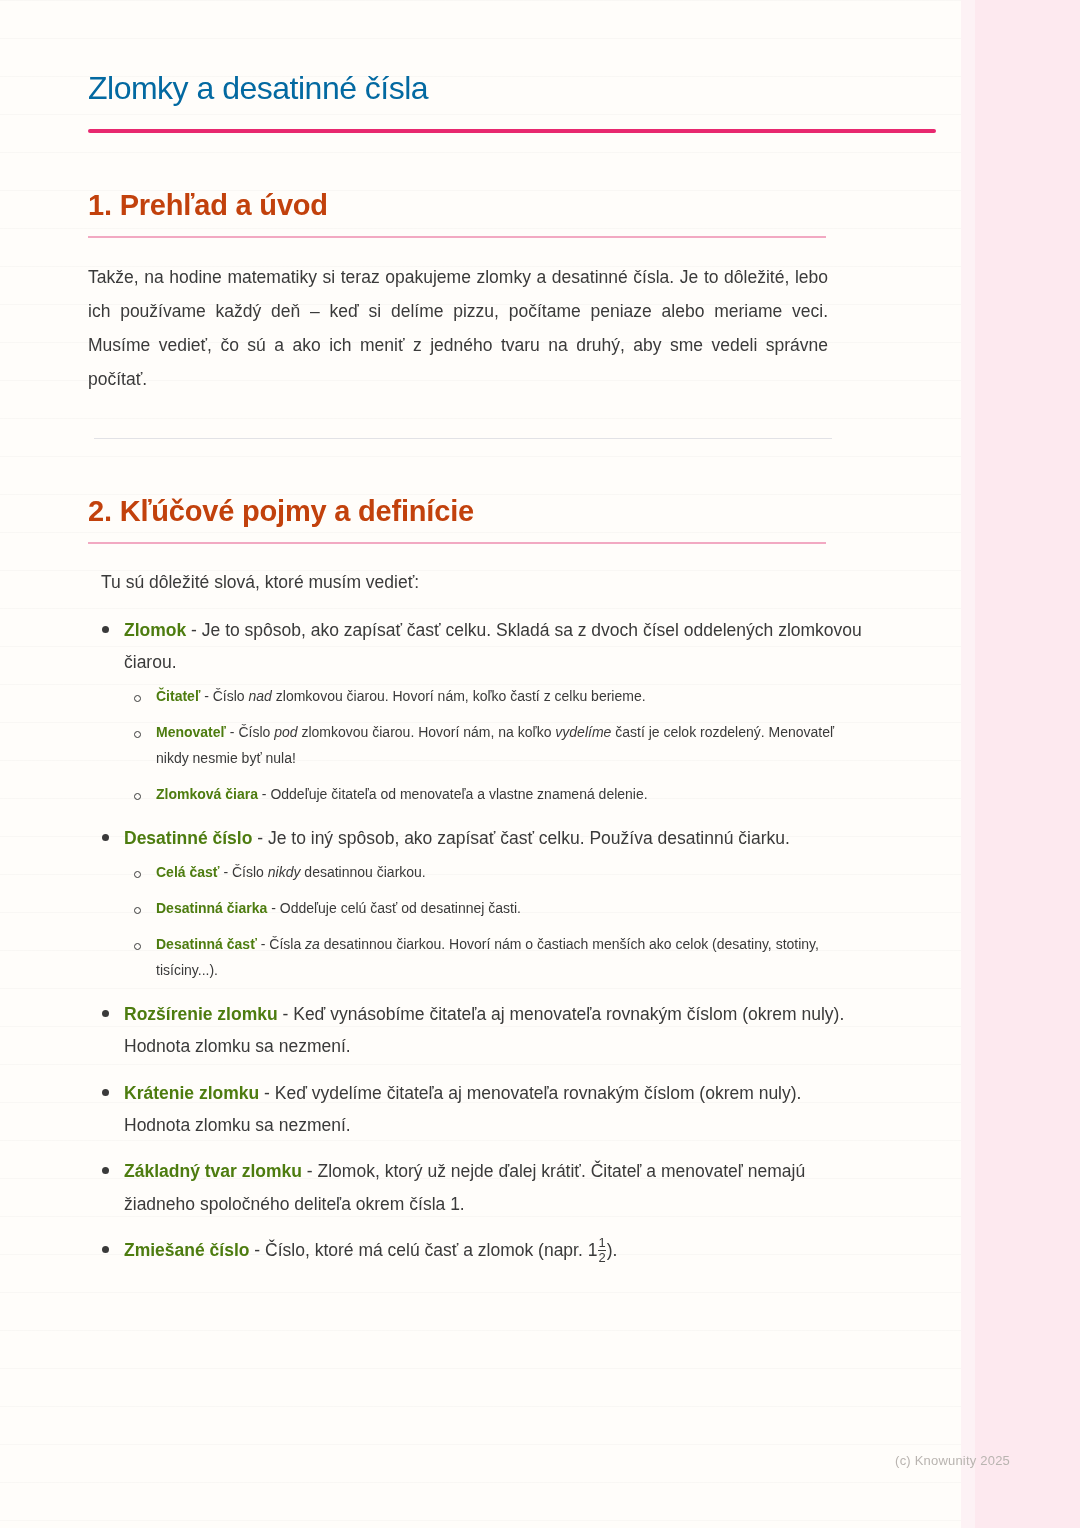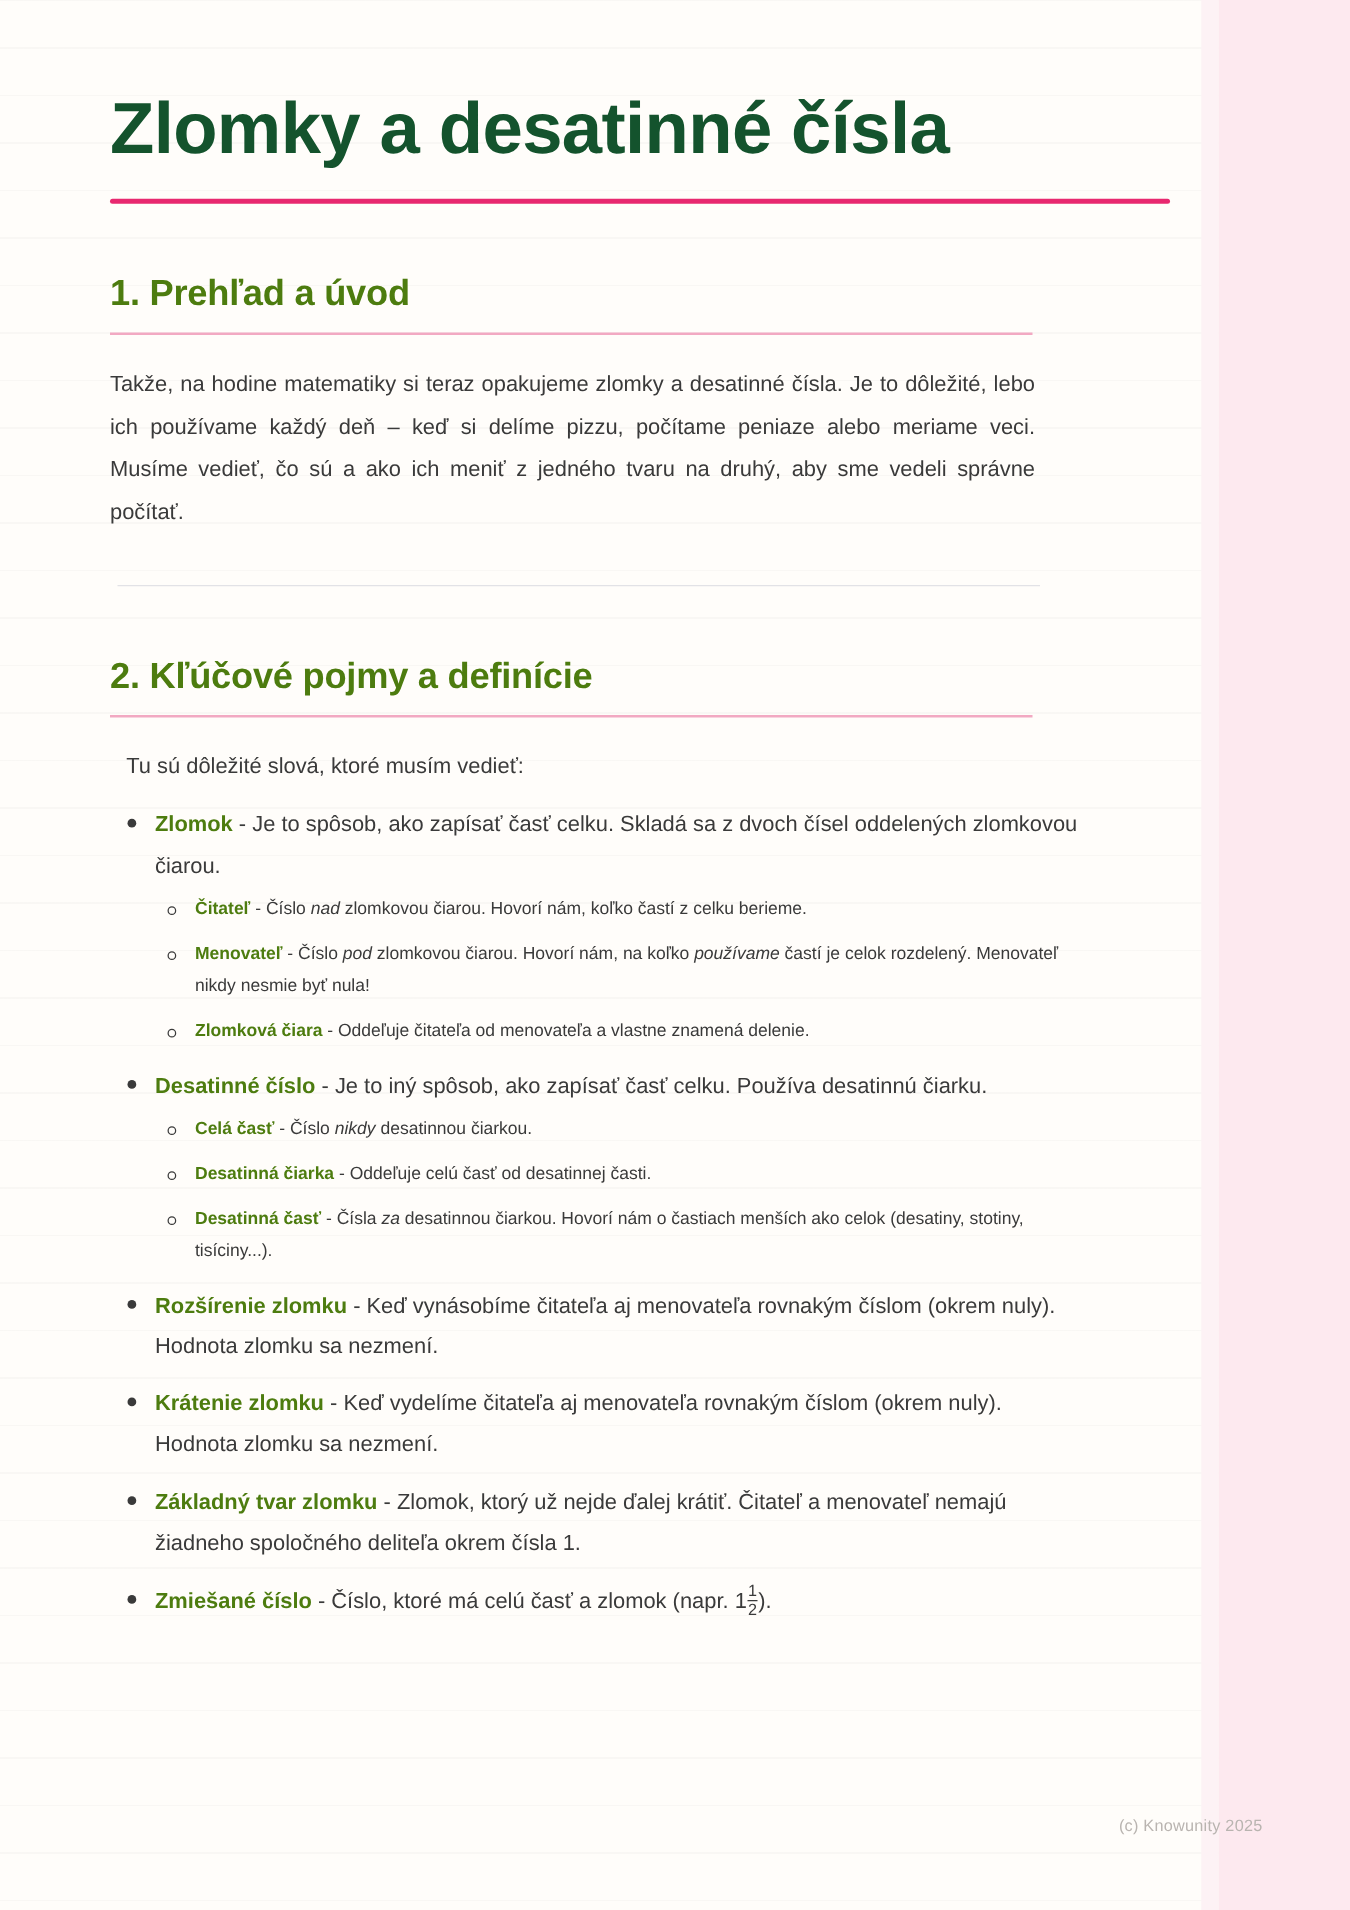--- a/index.html
+++ b/index.html
@@ -48,38 +48,38 @@
     height: 100%;
     background: #fdf2f5;
   }
   .content {
     position: absolute;
     left: 88px;
     top: 70px;
     width: 848px;
   }
   h1.title {
-    font-size: 58px;
-    font-weight: 700;
-    color: #14532d;
+    font-size: 32px;
+    font-weight: 400;
+    color: #0369a1;
     margin: 0 0 0 0;
     letter-spacing: -0.5px;
     line-height: 1.15;
   }
   .title-rule {
     height: 4px;
     background: #e8286f;
     width: 848px;
     margin-top: 22px;
     border-radius: 2px;
   }
   h2.section {
     font-size: 29px;
     font-weight: 800;
-    color: #4d7c0f;
+    color: #c2410c;
     margin: 56px 0 0 0;
     letter-spacing: -0.2px;
   }
   .section-rule {
     height: 2px;
     background: #f2a9c2;
     width: 738px;
     margin-top: 14px;
   }
   p.body {
@@ -198,21 +198,21 @@
       <li>
         <span class="b-dot"></span>
         <strong>Zlomok</strong><span> - Je to spôsob, ako zapísať časť celku. Skladá sa z dvoch čísel oddelených zlomkovou čiarou.</span>
         <ul class="level2">
           <li>
             <span class="b-circle"></span>
             <strong>Čitateľ</strong><span> - Číslo </span><em>nad</em><span> zlomkovou čiarou. Hovorí nám, koľko častí z celku berieme.</span>
           </li>
           <li>
             <span class="b-circle"></span>
-            <strong>Menovateľ</strong><span> - Číslo </span><em>pod</em><span> zlomkovou čiarou. Hovorí nám, na koľko </span><em>používame</em><span> častí je celok rozdelený. Menovateľ nikdy nesmie byť nula!</span>
+            <strong>Menovateľ</strong><span> - Číslo </span><em>pod</em><span> zlomkovou čiarou. Hovorí nám, na koľko </span><em>vydelíme</em><span> častí je celok rozdelený. Menovateľ nikdy nesmie byť nula!</span>
           </li>
           <li>
             <span class="b-circle"></span>
             <strong>Zlomková čiara</strong><span> - Oddeľuje čitateľa od menovateľa a vlastne znamená delenie.</span>
           </li>
         </ul>
       </li>
 
       <li>
         <span class="b-dot"></span>

